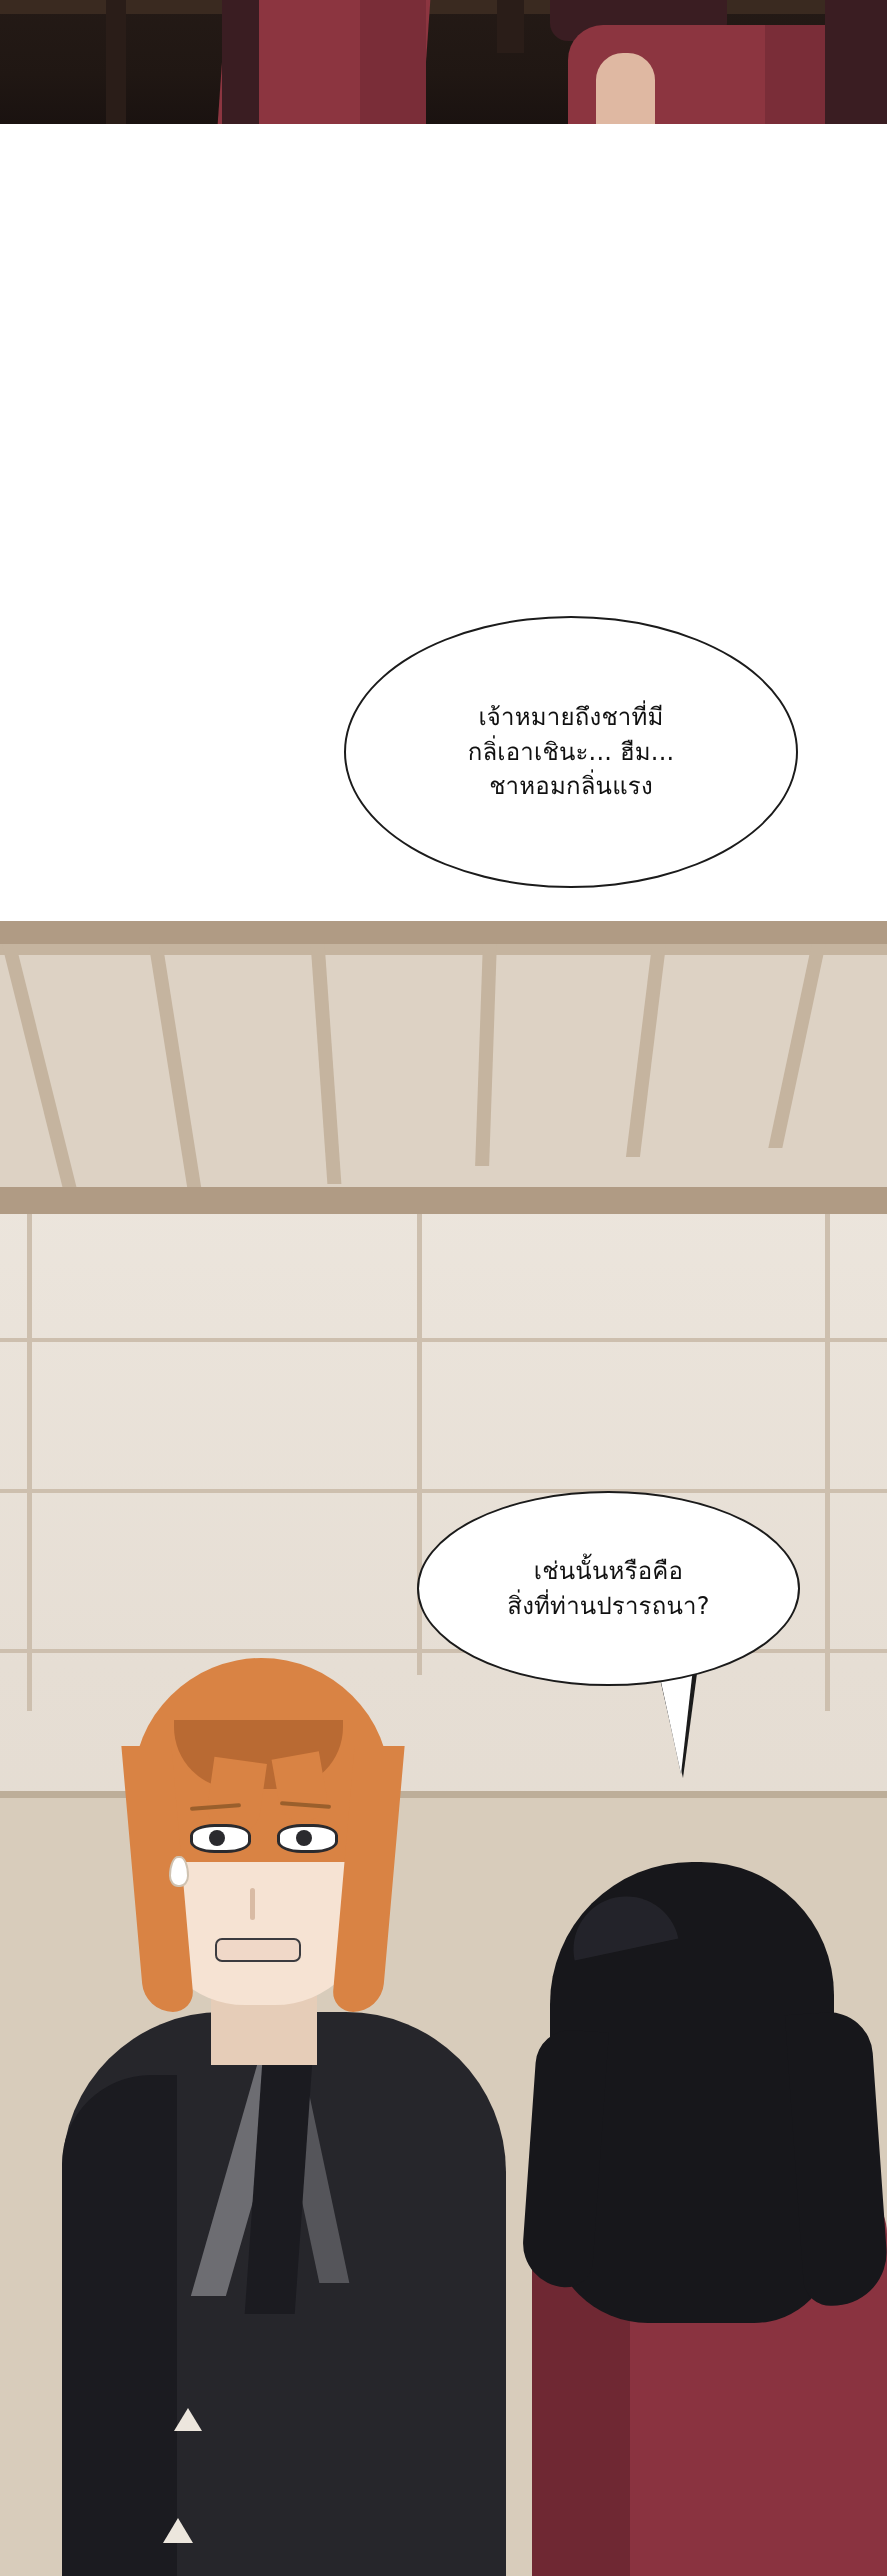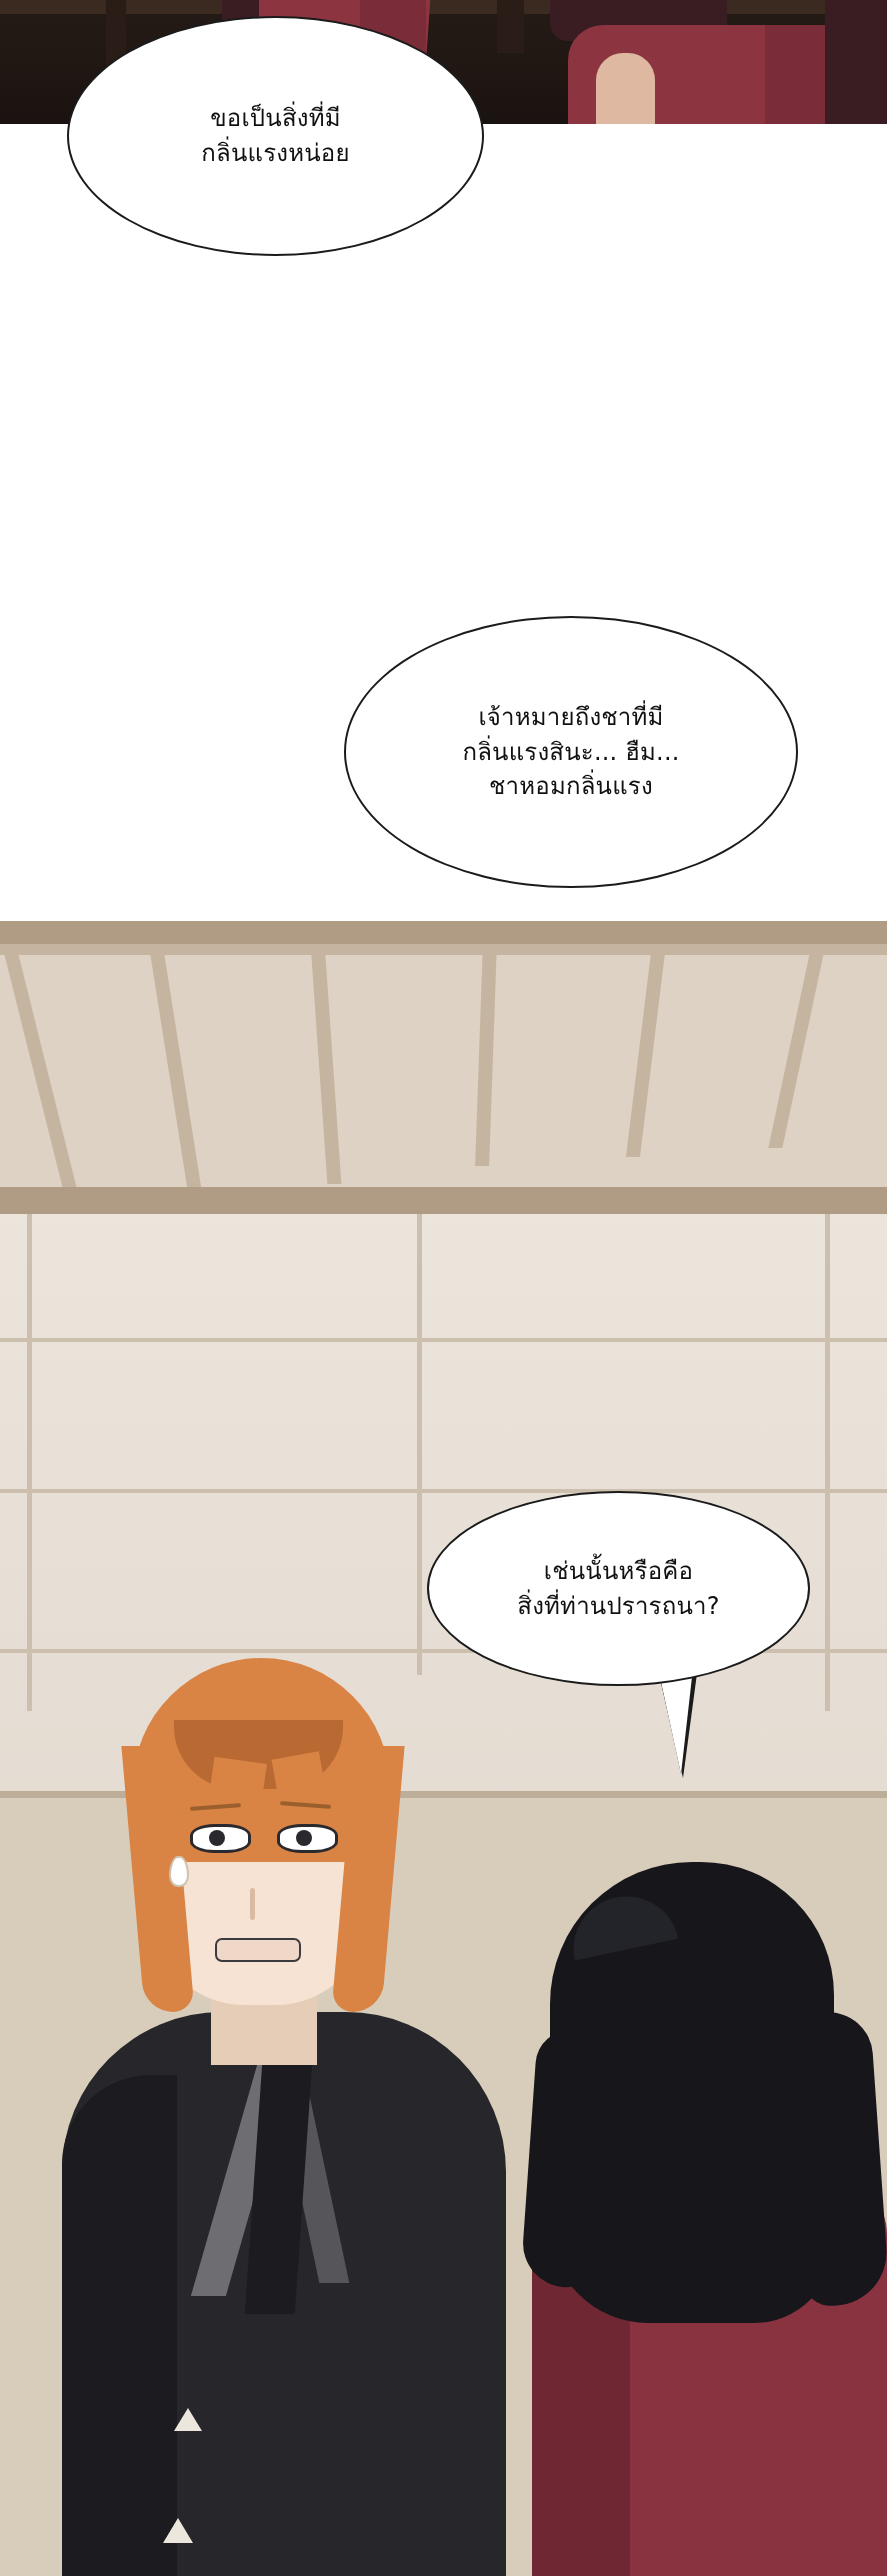--- a/index.html
+++ b/index.html
@@ -170,21 +170,21 @@
   }
   #bubble-2 {
     left: 344px; top: 616px;
     width: 454px; height: 272px;
   }
   #bubble-3 {
     left: 76px;  top: 868px;
     width: 626px; height: 284px;
   }
   #bubble-4 {
-    left: 427px; top: 1491px;
+    left: 417px; top: 1491px;
     width: 383px; height: 195px;
   }
   #tail-4 {
     left: 658px; top: 1668px;
     border-left: 23px solid transparent;
     border-right: 12.4px solid transparent;
     border-top: 106px solid #ffffff;
     filter: drop-shadow(0 0 0 #1b1b1b);
   }
   #tail-4-outline {
@@ -277,28 +277,24 @@
     <div style="position:absolute;left:169px;top:935px;width:16px;height:27px;background:#ffffff;border:2.7px solid #cfc2b1;border-radius:50% 50% 50% 50%/70% 70% 40% 40%;"></div>
 
     <div class="robe-maroon" style="left:532px;top:1260px;width:355px;height:395px;border-radius:106px 53px 0 0;"></div>
     <div class="robe-maroon-d" style="left:532px;top:1313px;width:98px;height:342px;"></div>
     <div class="hair-black" style="left:550px;top:941px;width:284px;height:461px;border-radius:142px 133px 80px 98px;"></div>
     <div class="hair-black" style="left:529px;top:1109px;width:71px;height:257px;border-radius:35px 0 27px 44px;transform:rotate(4deg);"></div>
     <div class="hair-black" style="left:795px;top:1091px;width:85px;height:293px;border-radius:0 44px 53px 27px;transform:rotate(-4deg);"></div>
     <div style="position:absolute;left:568px;top:976px;width:106px;height:53px;background:#2a2a30;border-radius:53px 53px 0 0;transform:rotate(-12deg);opacity:.7;"></div>
   </div>
 
-  <div class="bubble" id="bubble-1">
-    <span class="txt">ขอเป็นสิ่งที่มี
-กลิ่นแรงหน่อย</span>
-  </div>
 
   <div class="bubble" id="bubble-2">
     <span class="txt">เจ้าหมายถึงชาที่มี
-กลิ่นแรงสินะ... ฮืม...
+กลิ่เอาเชินะ... ฮืม...
 ชาหอมกลิ่นแรง</span>
   </div>
 
 
   <div class="tail" id="tail-4-outline"></div>
   <div class="tail" id="tail-4"></div>
   <div class="bubble" id="bubble-4">
     <span class="txt">เช่นนั้นหรือคือ
 สิ่งที่ท่านปรารถนา?</span>
   </div>

